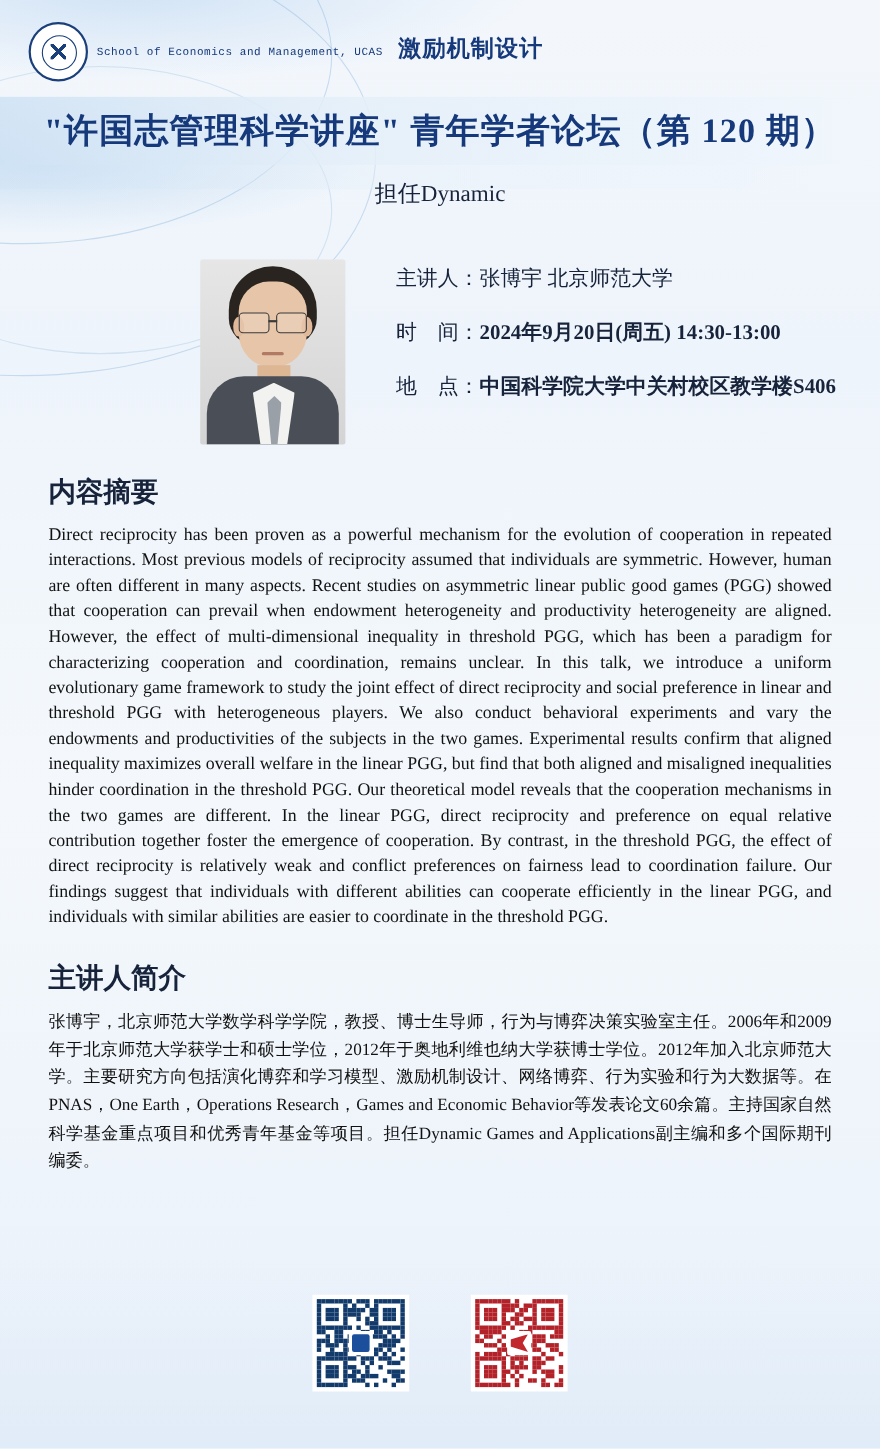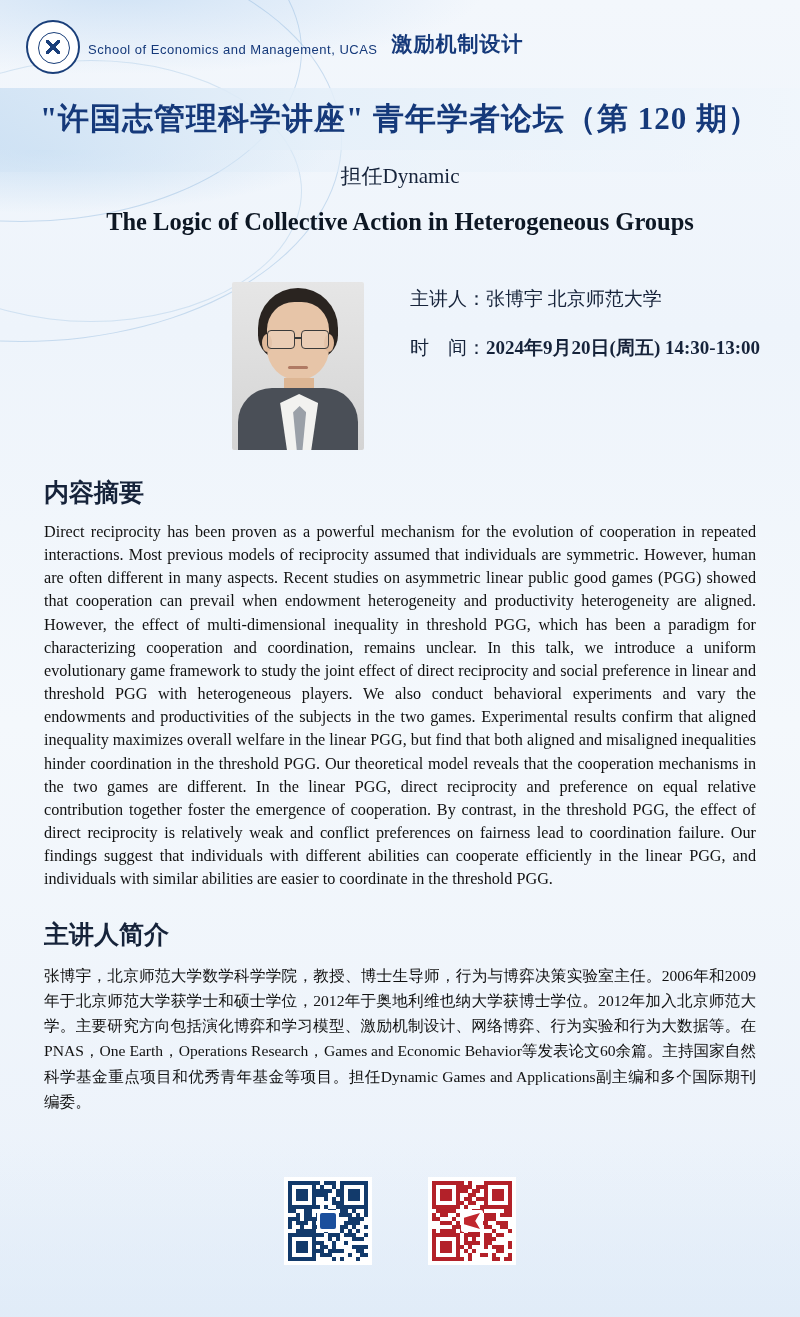--- a/index.html
+++ b/index.html
@@ -96,25 +96,25 @@
     line-height: 1;
   }
   .ucas-cn {
     font-family: "Liberation Serif", serif;
     font-size: 30px;
     font-weight: bold;
     color: #15397a;
     letter-spacing: 1px;
   }
   .ucas-en {
-    font-size: 13px;
+    font-size: 10px;
     color: #15397a;
     letter-spacing: .5px;
     margin-top: 4px;
-    font-family: Liberation Sans, sans-serif;
+    font-family: Liberation Mono, monospace;
   }
   .sem-block {
     margin-left: 6px;
     align-self: flex-start;
     padding-top: 10px;
   }
   .sem-cn {
     font-size: 21px;
     font-weight: bold;
     color: #15397a;
@@ -371,21 +371,20 @@
       </div>
       <div class="sem-block">
         <div class="sem-cn">激励机制设计</div>
       </div>
     </div>
 
   </div>
 
   <div class="title-main">"许国志管理科学讲座" 青年学者论坛（第 120 期）</div>
   <div class="title-sub-cn">担任Dynamic</div>
-  <div class="title-sub-en">The Logic of Collective Action in Heterogeneous Groups</div>
 
   <div class="info-row">
     <div class="portrait">
       <div class="hair"></div>
       <div class="face"></div>
       <div class="ear-l"></div>
       <div class="ear-r"></div>
       <div class="glasses">
           <span class="l"></span>
           <span class="r"></span>
@@ -395,20 +394,23 @@
       <div class="suit"></div>
       <div class="shirt"></div>
       <div class="tie"></div>
     </div>
     <div class="info-lines">
       <div class="info-line plain">
         <span class="lbl">主讲人：</span><span class="val">张博宇   北京师范大学</span>
       </div>
       <div class="info-line">
         <span class="lbl">时　间：</span><span class="val">2024年9月20日(周五) 14:30-13:00</span>
+      </div>
+      <div class="info-line">
+        <span class="lbl">地　点：</span><span class="val">中国科学院大学中关村校区教学楼S406</span>
       </div>
     </div>
   </div>
 
   <div class="section">
     <div class="section-title">内容摘要</div>
     <div class="abstract">Direct reciprocity has been proven as a powerful mechanism for the evolution of cooperation in repeated interactions. Most previous models of reciprocity assumed that individuals are symmetric. However, human are often different in many aspects. Recent studies on asymmetric linear public good games (PGG) showed that cooperation can prevail when endowment heterogeneity and productivity heterogeneity are aligned. However, the effect of multi-dimensional inequality in threshold PGG, which has been a paradigm for characterizing cooperation and coordination, remains unclear. In this talk, we introduce a uniform evolutionary game framework to study the joint effect of direct reciprocity and social preference in linear and threshold PGG with heterogeneous players. We also conduct behavioral experiments and vary the endowments and productivities of the subjects in the two games. Experimental results confirm that aligned inequality maximizes overall welfare in the linear PGG, but find that both aligned and misaligned inequalities hinder coordination in the threshold PGG. Our theoretical model reveals that the cooperation mechanisms in the two games are different. In the linear PGG, direct reciprocity and preference on equal relative contribution together foster the emergence of cooperation. By contrast, in the threshold PGG, the effect of direct reciprocity is relatively weak and conflict preferences on fairness lead to coordination failure. Our findings suggest that individuals with different abilities can cooperate efficiently in the linear PGG, and individuals with similar abilities are easier to coordinate in the threshold PGG.</div>
   </div>
 
   <div class="section">

